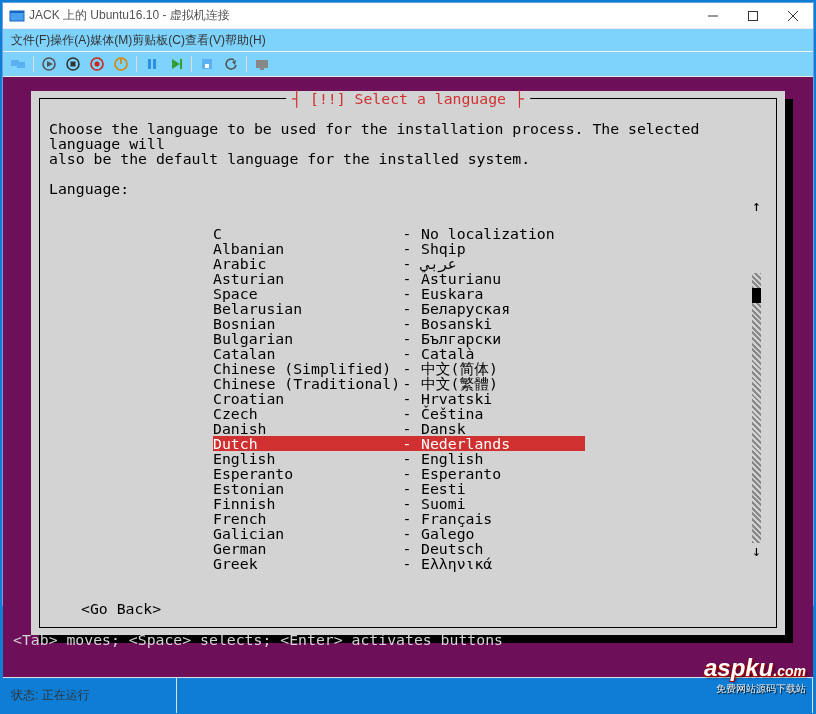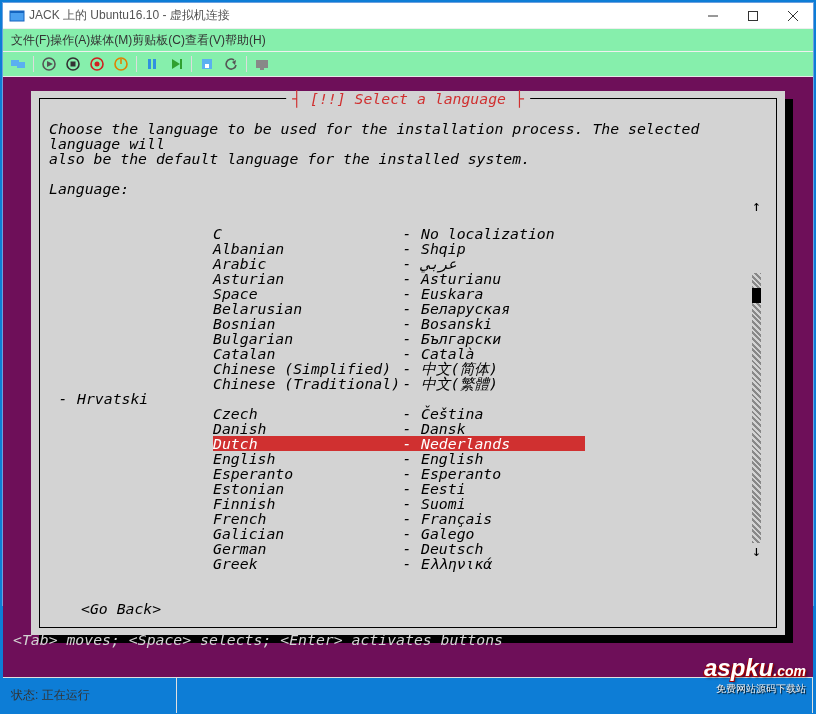--- a/index.html
+++ b/index.html
@@ -1,29 +1,29 @@
 <!DOCTYPE html>
 <html><head>
 <meta charset="utf-8">
 <style>
 * { margin: 0; padding: 0; box-sizing: border-box; }
 body { width: 816px; height: 714px; font-family: "Segoe UI", Tahoma, sans-serif; background: #0d7dd6; overflow: hidden; position: relative; }
-.window { width: 812px; height: 604px; background: #86efac; border: 1px solid #6aa0e0; position: absolute; left: 2px; top: 2px; }
+.window { width: 812px; height: 604px; background: #7dd3fc; border: 1px solid #6aa0e0; position: absolute; left: 2px; top: 2px; }
 .titlebar { height: 26px; display: flex; align-items: center; background: #fff; border-bottom: 1px solid #eee; }
 .titlebar .icon { width: 16px; height: 16px; margin: 0 4px 0 6px; display: inline-flex; align-items: center; justify-content: center; }
 .titlebar .title { font-size: 12px; color: #555; flex: 1; }
 .winbtns { display: flex; }
 .winbtn { width: 40px; height: 26px; display: flex; align-items: center; justify-content: center; color: #666; font-size: 14px; }
 .menubar { height: 22px; display: flex; align-items: center; padding-left: 8px; gap: 0; }
 .menubar span { font-size: 12px; color: #333; }
 .toolbar { height: 26px; display: flex; align-items: center; padding-left: 6px; gap: 6px; border-top: 1px solid #f0f0f0; border-bottom: 1px solid #e8e8e8; }
 .toolbar .tbtn { display: inline-flex; align-items: center; justify-content: center; width: 18px; height: 18px; }
 .toolbar .sep { width: 1px; height: 16px; background: #ddd; }
 
-.vm-screen { background: #6e0f59; height: 600px; position: relative; font-family: "DejaVu Sans Mono","Courier New",monospace; font-size: 14.8px; line-height: 15px; padding-top: 24px; font-style: italic; }
+.vm-screen { background: #6e0f59; height: 600px; position: relative; font-family: "DejaVu Sans Mono","Courier New",monospace; font-size: 14.8px; line-height: 15px; padding-top: 24px; }
 
 .dialog-shadow { position: absolute; left: 36px; top: 22px; width: 754px; height: 544px; background: #000; }
 .dialog { position: absolute; left: 28px; top: 14px; width: 754px; height: 544px; background: #d3d3d3; color: #000; }
 .dialog-border { position: absolute; left: 8px; right: 8px; top: 7px; bottom: 7px; border: 1px solid #000; }
 .dialog-title { position: absolute; left: 50%; transform: translateX(-50%); top: 0; background: #d3d3d3; padding: 0 6px; color: #d03030; white-space: pre; }
 .dialog-body { position: absolute; left: 18px; right: 18px; top: 30px; }
 .prompt { white-space: pre-wrap; }
 .lang-list { margin-top: 30px; }
 .lang-row { display: flex; height: 15px; }
 .lang-name { width: 180px; margin-left: 164px; white-space: pre; }
@@ -222,20 +222,21 @@
               <span class="lang-name">Chinese (Simplified)</span>
               <span class="lang-dash">-</span>
               <span class="lang-native">中文(简体)</span>
             </div>
             <div class="lang-row">
               <span class="lang-name">Chinese (Traditional)</span>
               <span class="lang-dash">-</span>
               <span class="lang-native">中文(繁體)</span>
             </div>
             <div class="lang-row">
+              <span class="lang-name">Croatian</span>
               <span class="lang-dash">-</span>
               <span class="lang-native">Hrvatski</span>
             </div>
             <div class="lang-row">
               <span class="lang-name">Czech</span>
               <span class="lang-dash">-</span>
               <span class="lang-native">Čeština</span>
             </div>
             <div class="lang-row">
               <span class="lang-name">Danish</span>

